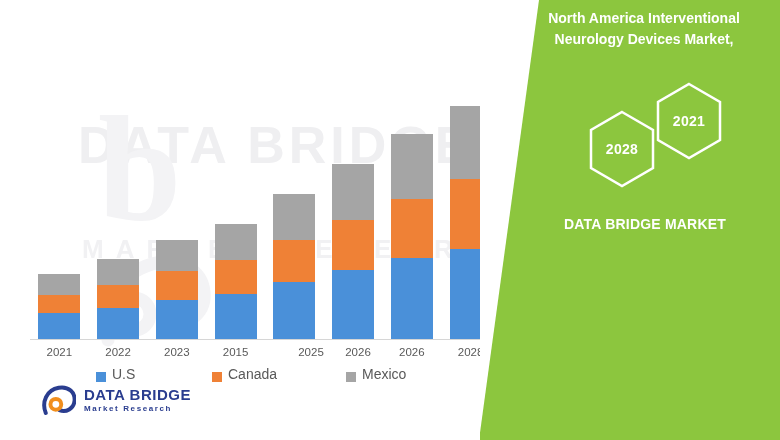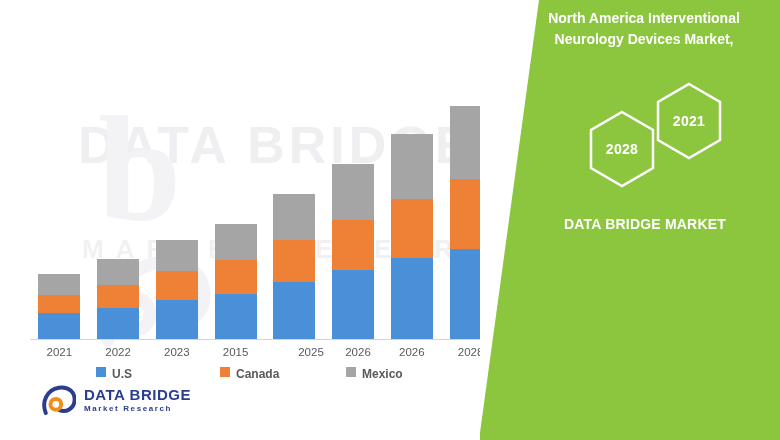--- a/index.html
+++ b/index.html
@@ -193,24 +193,23 @@
   #legend {
     position: absolute;
     top: 374px;
     left: 96px;
     width: 400px;
     display: flex;
     align-items: center;
   }
   .legend-item {
     display: flex;
-    align-items: flex-start;
-    font-size: 12px;
+    align-items: flex-end;
+    font-size: 14px;
     color: #595959;
-    font-weight: bold;
   }
   .legend-swatch {
     width: 10px;
     height: 10px;
     margin-right: 6px;
   }
 
   
   #logo {
     position: absolute;
@@ -305,21 +304,21 @@
         <div class="seg" style="height: 90.4762px; background: rgb(74, 144, 217);"></div>
       </div>
       <div class="x-tick" style="left: 412.625px;">2028</div>
     </div>
 
   <div id="legend" style="position: absolute;">
       <div class="legend-item" style="position: absolute; left: 0px;">
         <span class="legend-swatch" style="background: rgb(74, 144, 217);"></span>
         <span>U.S</span>
       </div>
-      <div class="legend-item" style="position: absolute; left: 124px;">
+      <div class="legend-item" style="position: absolute; left: 116px;">
         <span class="legend-swatch" style="background: rgb(239, 129, 54);"></span>
         <span>Canada</span>
       </div>
       <div class="legend-item" style="position: absolute; left: 250px;">
         <span class="legend-swatch" style="background: rgb(165, 165, 165);"></span>
         <span>Mexico</span>
       </div>
     </div>
 
   <div id="logo">

